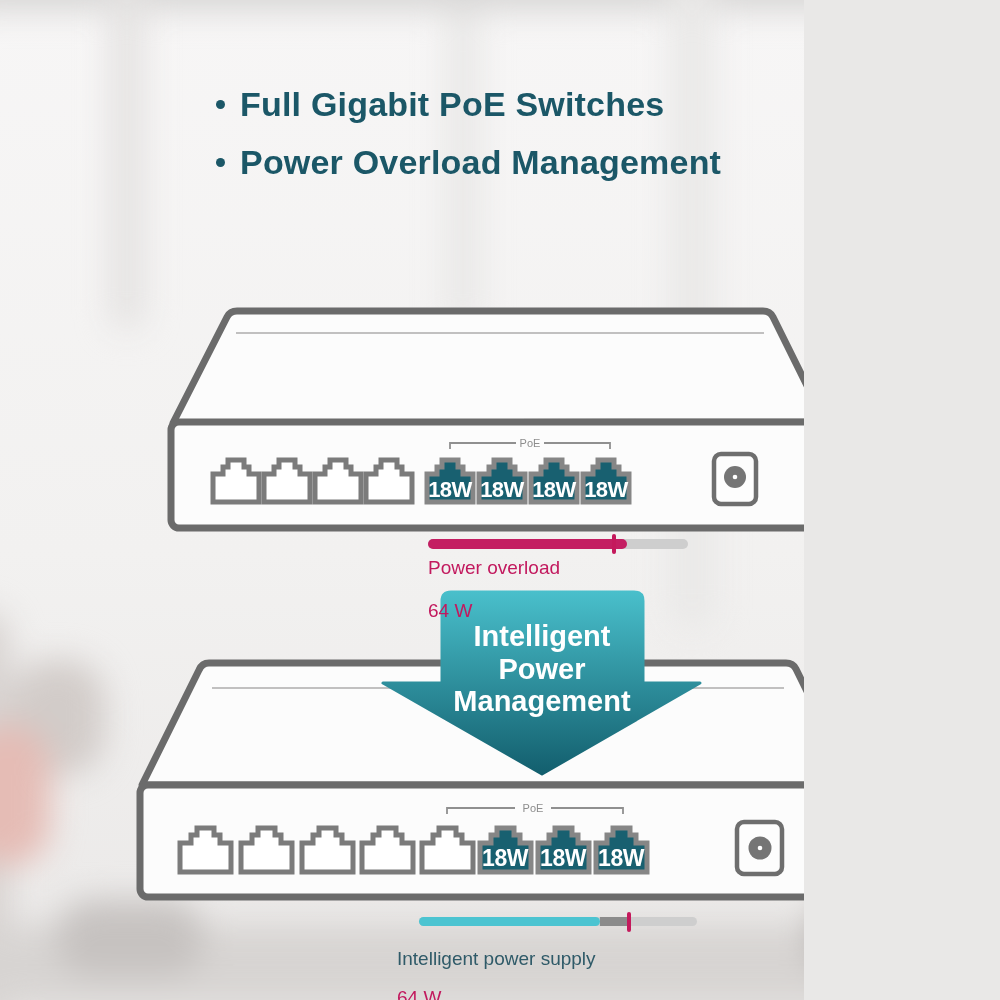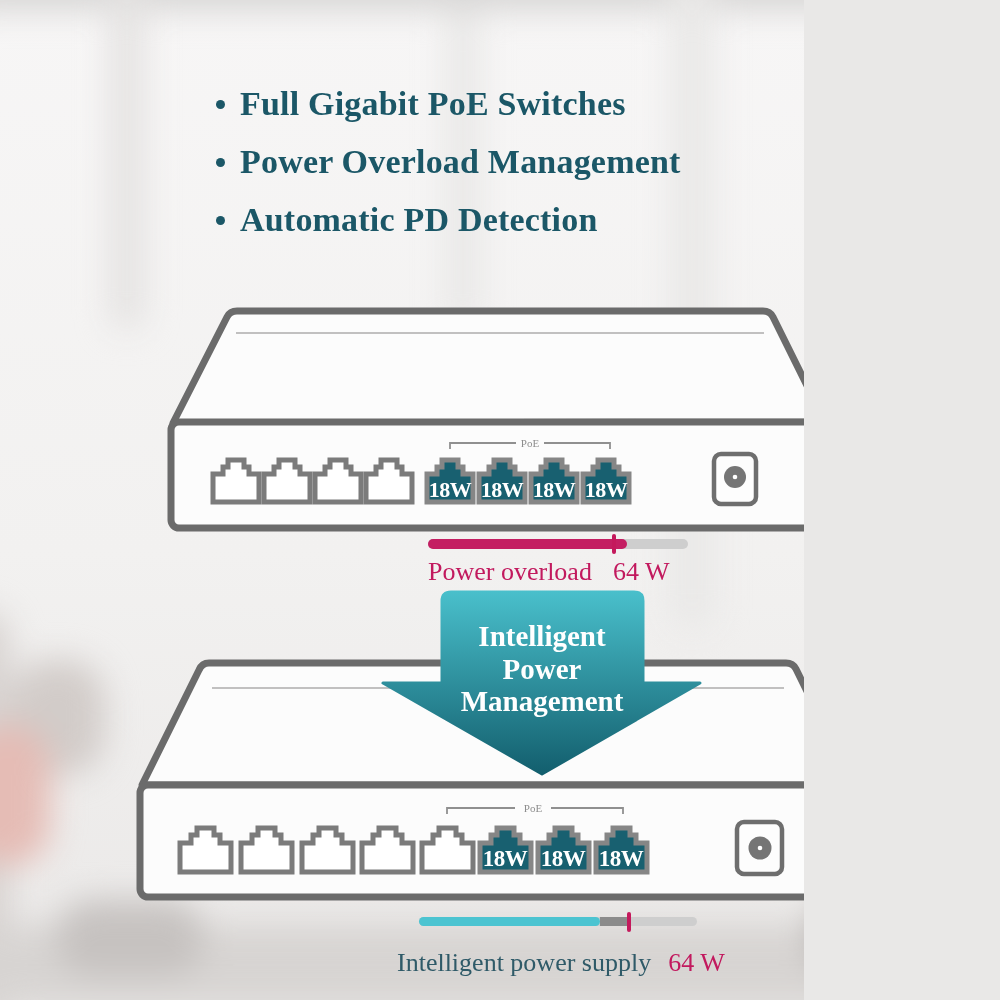--- a/index.html
+++ b/index.html
@@ -1,17 +1,17 @@
 <!DOCTYPE html>
 <html><head>
 <meta charset="utf-8">
 <style>
   html,body{margin:0;padding:0;background:#e9e8e7;}
   .canvas{position:relative;width:804px;height:1000px;overflow:hidden;
-          font-family:Liberation Serif, serif;
+          font-family:Liberation Sans, sans-serif;
           background:linear-gradient(180deg,#f7f6f6 0%,#f2f1f0 55%,#eae8e7 100%);}
   
   .bg{position:absolute;inset:-30px;filter:blur(16px);}
   .bg div{position:absolute;border-radius:40px;}
   .bg-top     {left:-20px;top:-20px;width:1080px;height:60px;background:#d7d6d5;}
   .bg-band-a  {left:140px;top:0;width:34px;height:360px;background:#e4e2e1;}
   .bg-band-b  {left:478px;top:40px;width:30px;height:320px;background:#e7e6e5;}
   .bg-band-c  {left:700px;top:0;width:44px;height:660px;background:#e9e8e7;}
   .bg-band-d  {left:928px;top:0;width:50px;height:720px;background:#e0dfde;}
   .bg-left    {left:-20px;top:640px;width:60px;height:420px;background:#d8d3d1;}
@@ -43,21 +43,21 @@
   .jackc{fill:#757575;} .jackd{fill:#ffffff;}
   .arrow-text{fill:#ffffff;font-size:29px;font-weight:bold;text-anchor:middle;}
   
   .meter{position:absolute;}
   .bar{position:relative;height:10px;border-radius:5px;background:#cecece;}
   .seg{position:absolute;top:0;height:100%;}
   .fill-pink{left:0;width:199px;border-radius:5px;background:#c41e62;}
   .fill-teal{left:0;width:181px;border-radius:5px;background:#4cc4d1;}
   .fill-dark{left:181px;width:28px;background:#8b8b8b;}
   .tick{position:absolute;top:-5px;width:3.5px;height:20px;border-radius:2px;background:#c4195c;}
-  .meter-label{display:flex;font-size:26px;white-space:nowrap;}
+  .meter-label{display:flex;font-size:19px;white-space:nowrap;flex-direction:column;}
   .m-top .bar{width:260px;}
   .m-top .tick{left:184px;}
   .m-top .meter-label{margin-top:8px;gap:21px;color:#c2195e;}
   .m-bot .bar{width:278px;height:9px;}
   .m-bot .tick{left:208px;top:-5.5px;}
   .m-bot .meter-label{margin-top:22px;margin-left:-22px;gap:17px;color:#2f5a68;}
   .accent{color:#c2195e;}
 </style>
 </head>
 <body>
@@ -82,24 +82,20 @@
 
   <div class="features">
     <div class="feature">
       <span class="dot"></span>
       <span>Full Gigabit PoE Switches</span>
     </div>
     <div class="feature">
       <span class="dot"></span>
       <span>Power Overload Management</span>
     </div>
-    <div class="feature">
-      <span class="dot"></span>
-      <span>Automatic PD Detection</span>
-    </div>
   </div>
 
   <svg class="scene" viewBox="0 0 1000 1000" width="1000" height="1000">
     <defs>
       <path id="portA" d="M0 42 V14 H10 V7 H15 V0 H31 V7 H36 V14 H46 V42 Z"></path>
       <path id="portB" d="M0 44 V15 H11 V7 H17 V0 H34 V7 H40 V15 H51 V44 Z"></path>
       <linearGradient id="arrowGrad" x1="0" y1="592" x2="0" y2="773" gradientUnits="userSpaceOnUse">
         <stop offset="0" stop-color="#49bfcb"></stop>
         <stop offset="1" stop-color="#135f6e"></stop>
       </linearGradient>

